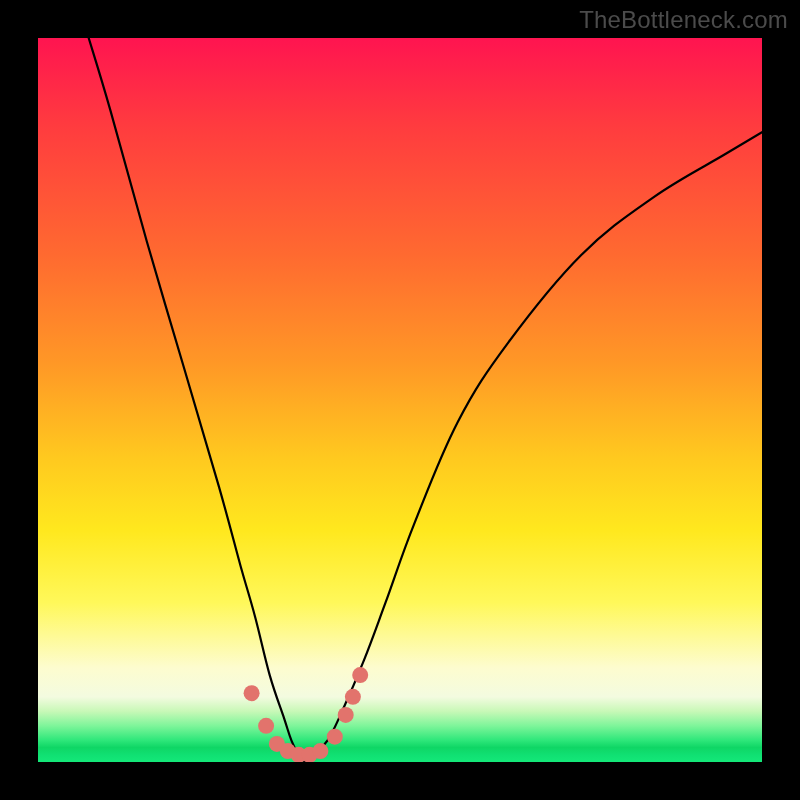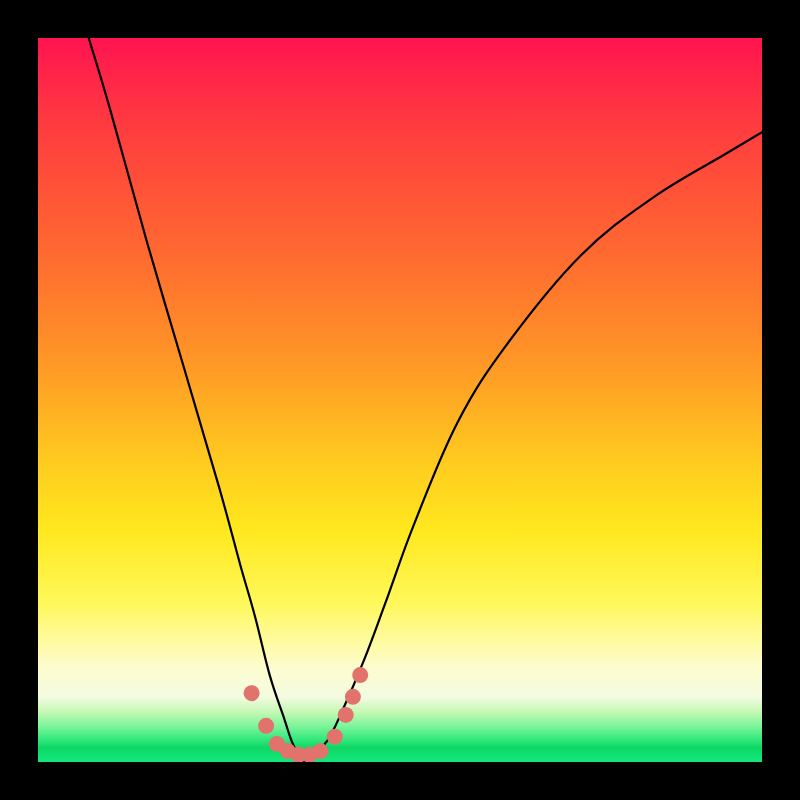--- a/index.html
+++ b/index.html
@@ -59,20 +59,21 @@
     top: 0;
     width: 724px;
     height: 724px;
   }
 </style>
 </head>
 <body>
 
 <div class="frame">
 
+  <div class="watermark">TheBottleneck.com</div>
 
   <div class="plot-area">
     <svg class="curve" viewBox="0 0 724 724" preserveAspectRatio="none">
       <path id="curve-path" fill="none" stroke="#000" stroke-width="2.2" stroke-linecap="round" stroke-linejoin="round" d="M 50.7 0.0 C 54.7 13.3, 61.8 35.2, 72.4 72.4 C 83.0 109.6, 95.3 156.3, 108.6 202.7 C 121.9 249.2, 131.5 280.7, 144.8 325.8 C 158.1 370.9, 170.4 411.7, 181.0 448.9 C 191.6 486.0, 196.1 504.6, 202.7 528.5 C 209.4 552.4, 211.9 559.3, 217.2 579.2 C 222.5 599.1, 226.4 618.5, 231.7 637.1 C 237.0 655.7, 242.2 668.6, 246.2 680.6 C 250.1 692.5, 250.7 695.6, 253.4 702.3 C 256.1 708.9, 258.0 712.8, 260.6 716.8 C 263.3 720.7, 265.2 724.0, 267.9 724.0 C 270.5 724.0, 271.1 720.7, 275.1 716.8 C 279.1 712.8, 284.3 710.2, 289.6 702.3 C 294.9 694.3, 297.4 687.9, 304.1 673.3 C 310.7 658.7, 317.8 642.5, 325.8 622.6 C 333.8 602.7, 338.2 589.9, 347.5 564.7 C 356.8 539.5, 363.2 518.3, 376.5 485.1 C 389.8 451.9, 402.7 416.9, 419.9 383.7 C 437.2 350.5, 448.0 334.6, 470.6 304.1 C 493.2 273.6, 516.5 243.7, 543.0 217.2 C 569.5 190.7, 588.9 177.9, 615.4 159.3 C 641.9 140.7, 667.9 127.8, 687.8 115.8 C 707.7 103.9, 717.4 98.1, 724.0 94.1"></path>
       <g id="marker-group">
           <circle cx="213.6" cy="655.2" r="8" fill="#e2736c"></circle>
           <circle cx="228.1" cy="687.8" r="8" fill="#e2736c"></circle>
           <circle cx="238.9" cy="705.9" r="8" fill="#e2736c"></circle>
           <circle cx="249.8" cy="713.1" r="8" fill="#e2736c"></circle>
           <circle cx="260.6" cy="716.8" r="8" fill="#e2736c"></circle>

